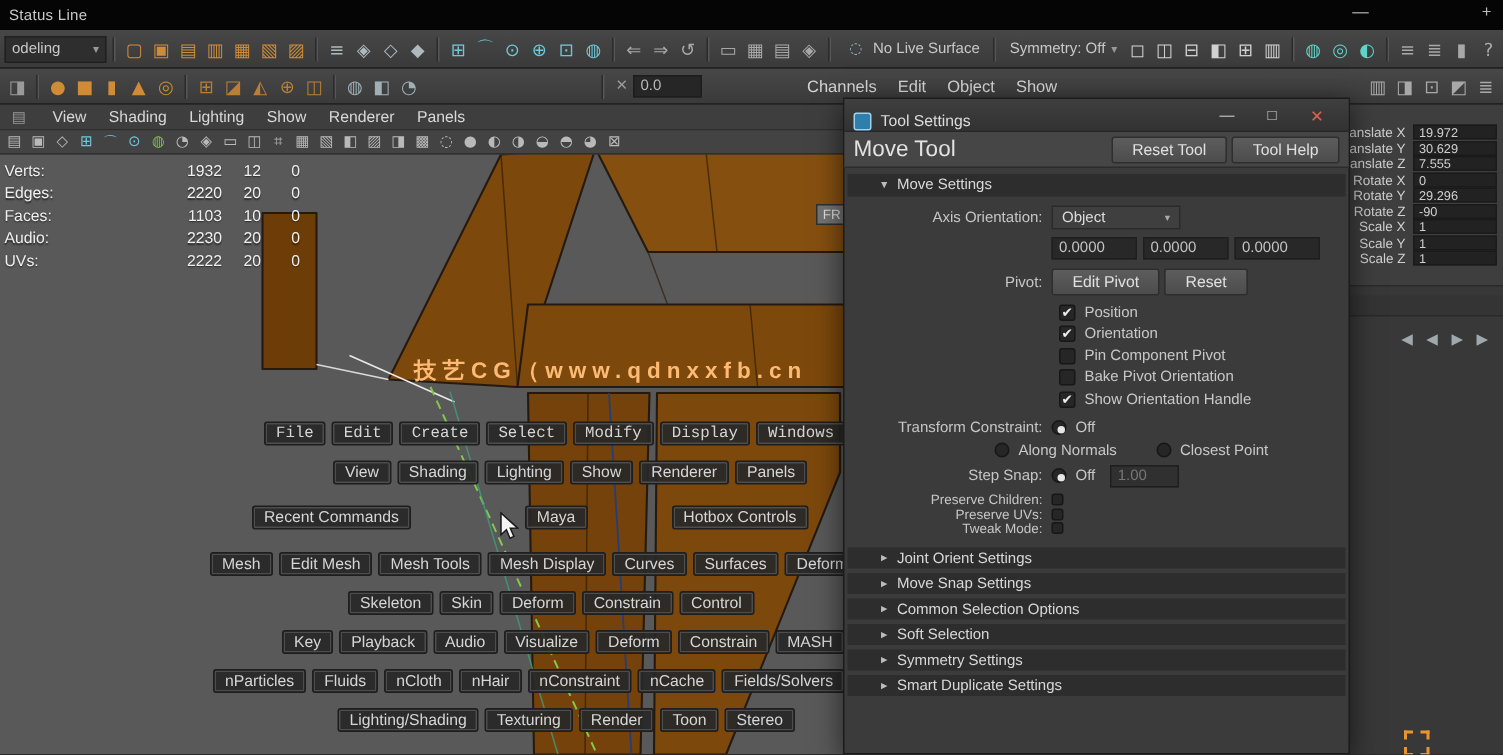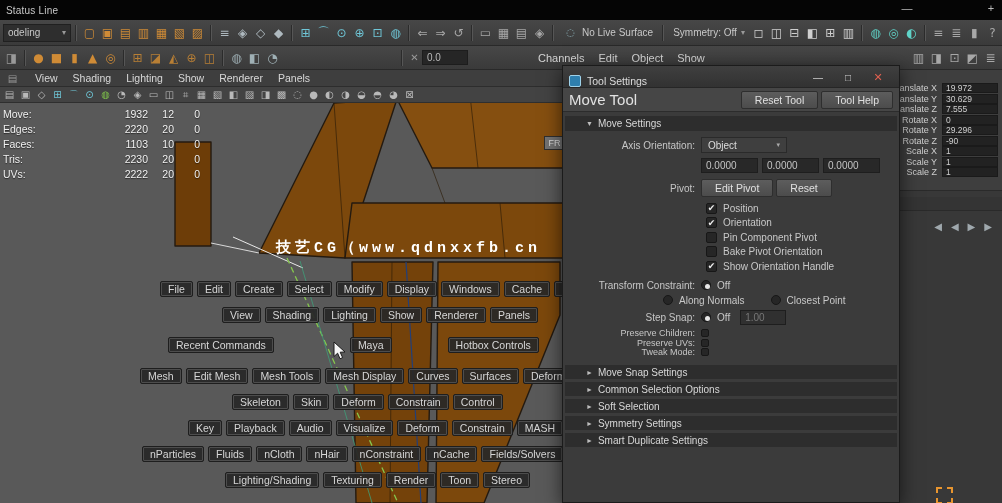--- a/index.html
+++ b/index.html
@@ -34,26 +34,26 @@
   .viewport { position:absolute; left:0; top:70px; width:1002px; height:433px; background:#595959; overflow:hidden; z-index:1; }
   .vp-menubar { position:absolute; left:0; top:0; width:100%; height:17px; background:#3e3e3e; border-bottom:1px solid #2d2d2d; display:flex; align-items:center; gap:15px; padding-left:5px; color:#d8d8d8; font-size:10.5px; }
   .vp-iconbar { position:absolute; left:0; top:17px; width:100%; height:16px; background:#434343; border-bottom:1px solid #2f2f2f; display:flex; align-items:center; gap:1px; padding-left:2px; }
   .vp-svg { position:absolute; left:0; top:0; }
   .hud { position:absolute; left:3px; top:36px; width:202px; }
   .hud-row { display:flex; height:15px; align-items:center; font-size:10.5px; color:#f0f0f0; text-shadow:0 1px 1px rgba(0,0,0,.55); }
   .hud-label { width:55px; }
   .hud-c1 { width:90px; text-align:right; }
   .hud-c2 { width:26px; text-align:right; }
   .hud-c3 { width:26px; text-align:right; }
-  .watermark { position:absolute; left:276px; top:168px; font-size:15px; font-weight:bold; letter-spacing:4px; color:#ffffff; white-space:nowrap;font-family:Liberation Mono, monospace; }
+  .watermark { position:absolute; left:276px; top:168px; font-size:15px; font-weight:bold; letter-spacing:4px; color:#fdba74; white-space:nowrap; }
   .cam-label { position:absolute; left:544px; top:66px; width:21px; height:14px; background:#737373; border:1px solid #2f2f2f; color:#ddd; font-size:9px; display:flex; align-items:center; justify-content:center; }
   
   .hb-row { position:absolute; display:flex; gap:4px; }
   .hb-btn { height:16px; padding:0 7px; display:flex; align-items:center; background:rgba(40,40,40,.93); border:1px solid #1e1e1e; box-shadow:inset 0 0 0 1px #4d4d4d; border-radius:2px; color:#d6d6d6; font-size:10.5px; white-space:nowrap; }
-  .hb-r1 { left:160px; top:211px; } .hb-r2 { left:222px; top:237px; } .hb-r3 { left:168px; top:267px; }
+  .hb-r1 { left:176px; top:211px;font-family:Liberation Mono, monospace; } .hb-r2 { left:222px; top:237px; } .hb-r3 { left:168px; top:267px; }
   .hb-r4 { left:140px; top:298px; } .hb-r5 { left:232px; top:324px; } .hb-r6 { left:188px; top:350px; }
   .hb-r7 { left:142px; top:376px; } .hb-r8 { left:225px; top:402px; }
   .hb-r3 .hb-btn:nth-of-type(2) { margin-left:72px; }
   .hb-r3 .hb-btn:nth-of-type(3) { margin-left:52px; }
   .cursor { position:absolute; left:333px; top:271px; z-index:9; }
   
   .ts-win { position:absolute; left:562px; top:65px; width:338px; height:438px; background:#3b3b3b; border:1px solid #1b1b1b; box-shadow:0 5px 18px rgba(0,0,0,.6); z-index:10; font-size:10px; color:#c8c8c8; }
   .ts-title { height:22px; background:linear-gradient(#3f3f3f,#323232); border-bottom:1px solid #262626; display:flex; align-items:flex-end; padding:0 6px; }
   .ts-appicon { width:12px; height:12px; background:#2f7fae; border:1px solid #9fd2ea; border-radius:2px; margin-right:6px; flex:none; }
   .ts-title .t { color:#dcdcdc; font-size:10.5px; }
@@ -308,42 +308,42 @@
         <span class="ticon small" style="color: rgb(185, 185, 185);">◑</span>
         <span class="ticon small" style="color: rgb(185, 185, 185);">◒</span>
         <span class="ticon small" style="color: rgb(185, 185, 185);">◓</span>
         <span class="ticon small" style="color: rgb(185, 185, 185);">◕</span>
         <span class="ticon small" style="color: rgb(185, 185, 185);">⊠</span>
       </div>
 
     <div class="hud">
 
         <div class="hud-row">
-          <span class="hud-label">Move:</span>
+          <span class="hud-label">Verts:</span>
           <span class="hud-c1">1932</span>
           <span class="hud-c2">12</span>
           <span class="hud-c3">0</span>
         </div>
 
         <div class="hud-row">
           <span class="hud-label">Edges:</span>
           <span class="hud-c1">2220</span>
           <span class="hud-c2">20</span>
           <span class="hud-c3">0</span>
         </div>
 
         <div class="hud-row">
           <span class="hud-label">Faces:</span>
           <span class="hud-c1">1103</span>
           <span class="hud-c2">10</span>
           <span class="hud-c3">0</span>
         </div>
 
         <div class="hud-row">
-          <span class="hud-label">Tris:</span>
+          <span class="hud-label">Audio:</span>
           <span class="hud-c1">2230</span>
           <span class="hud-c2">20</span>
           <span class="hud-c3">0</span>
         </div>
 
         <div class="hud-row">
           <span class="hud-label">UVs:</span>
           <span class="hud-c1">2222</span>
           <span class="hud-c2">20</span>
           <span class="hud-c3">0</span>
@@ -615,20 +615,24 @@
           </div>
 
           <div class="ts-checkrow">
             <span class="ts-label">Tweak Mode:</span>
             <span class="cb"></span>
           </div>
         </div>
 
       <div class="sections">
 
+          <div class="secbar">
+            <span class="arr">►</span>
+            <span>Joint Orient Settings</span>
+          </div>
 
           <div class="secbar">
             <span class="arr">►</span>
             <span>Move Snap Settings</span>
           </div>
 
           <div class="secbar">
             <span class="arr">►</span>
             <span>Common Selection Options</span>
           </div>

